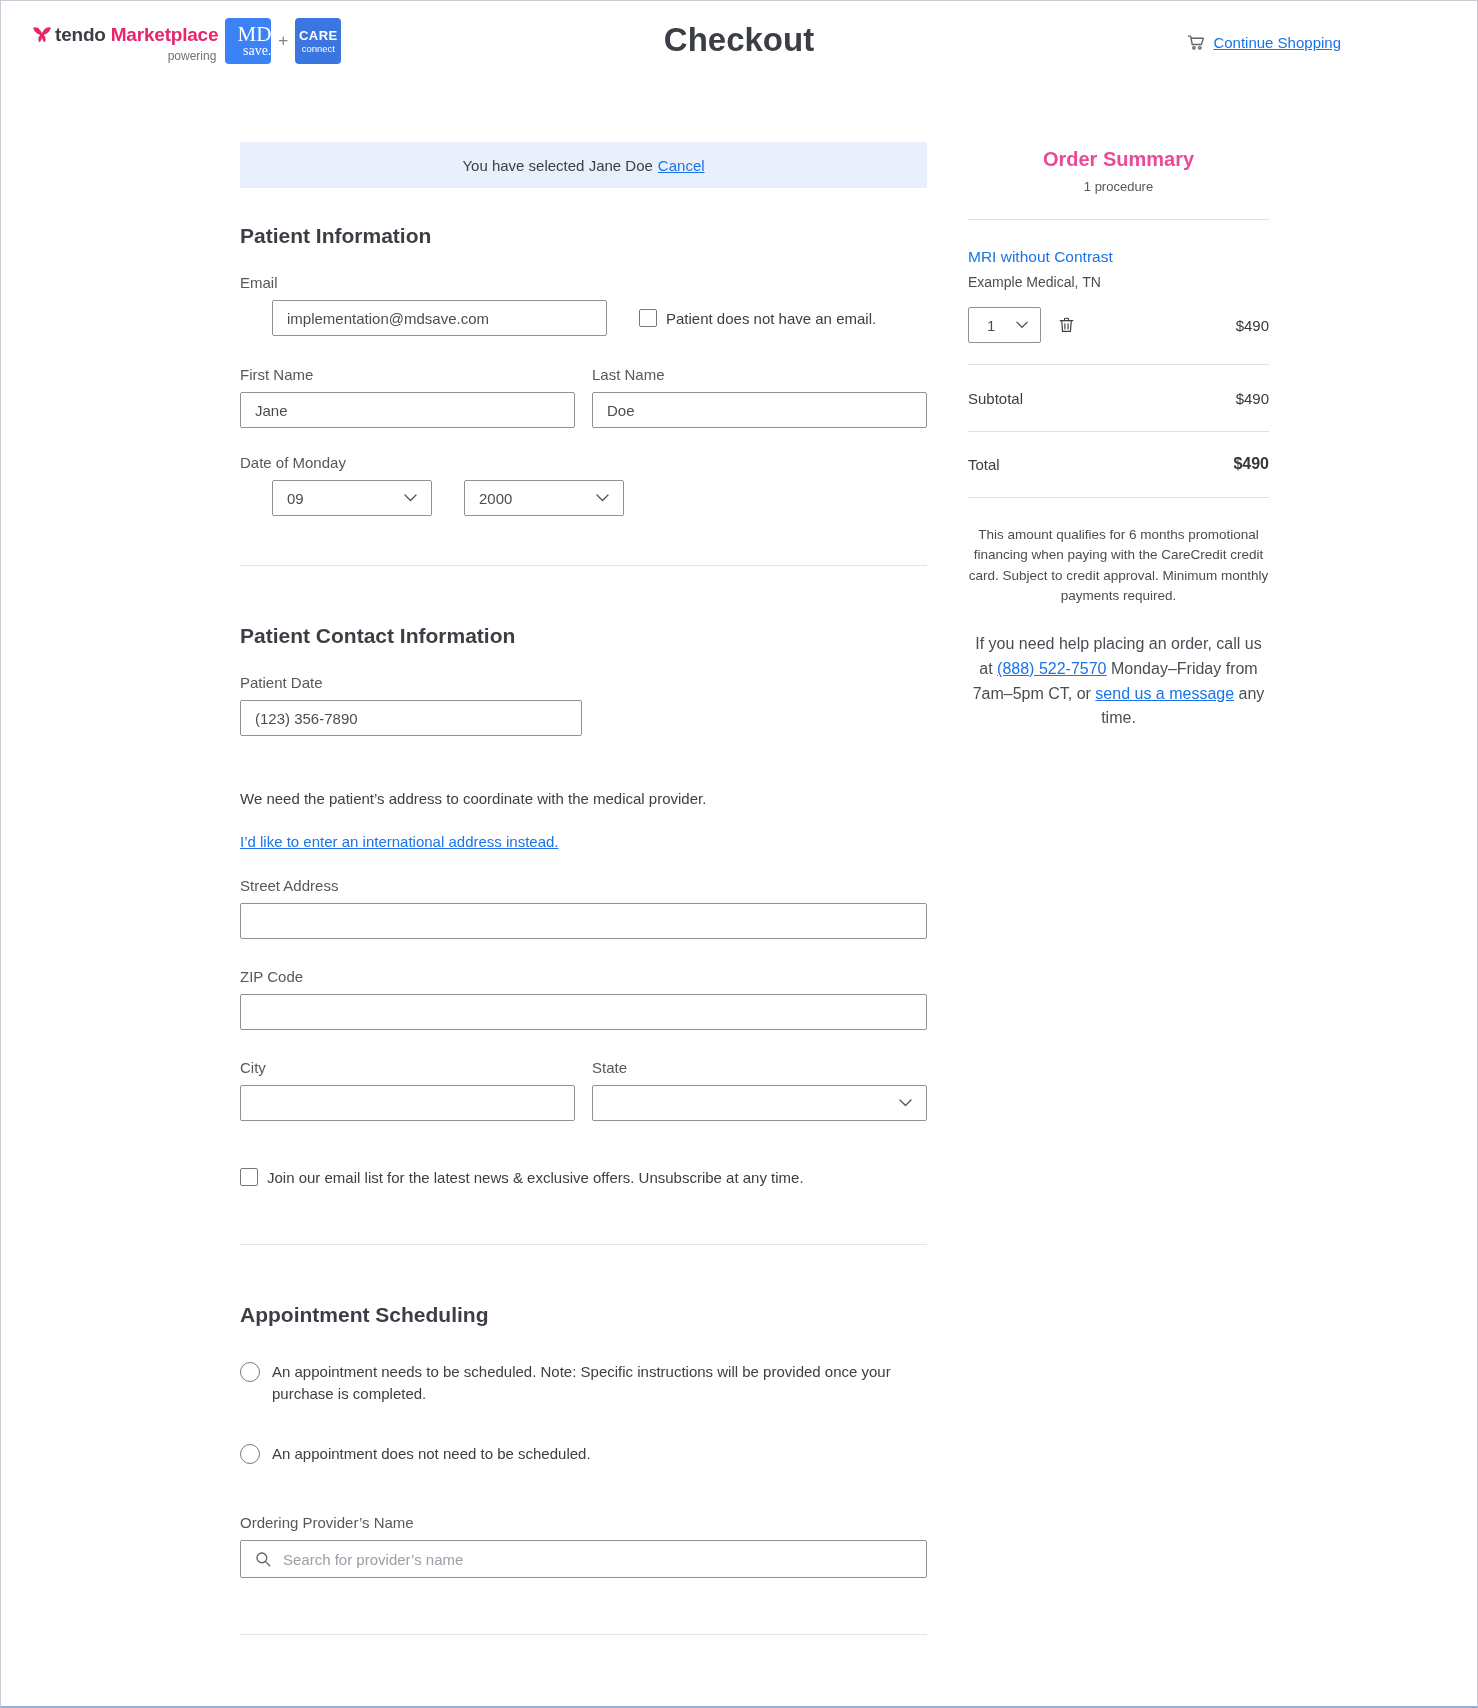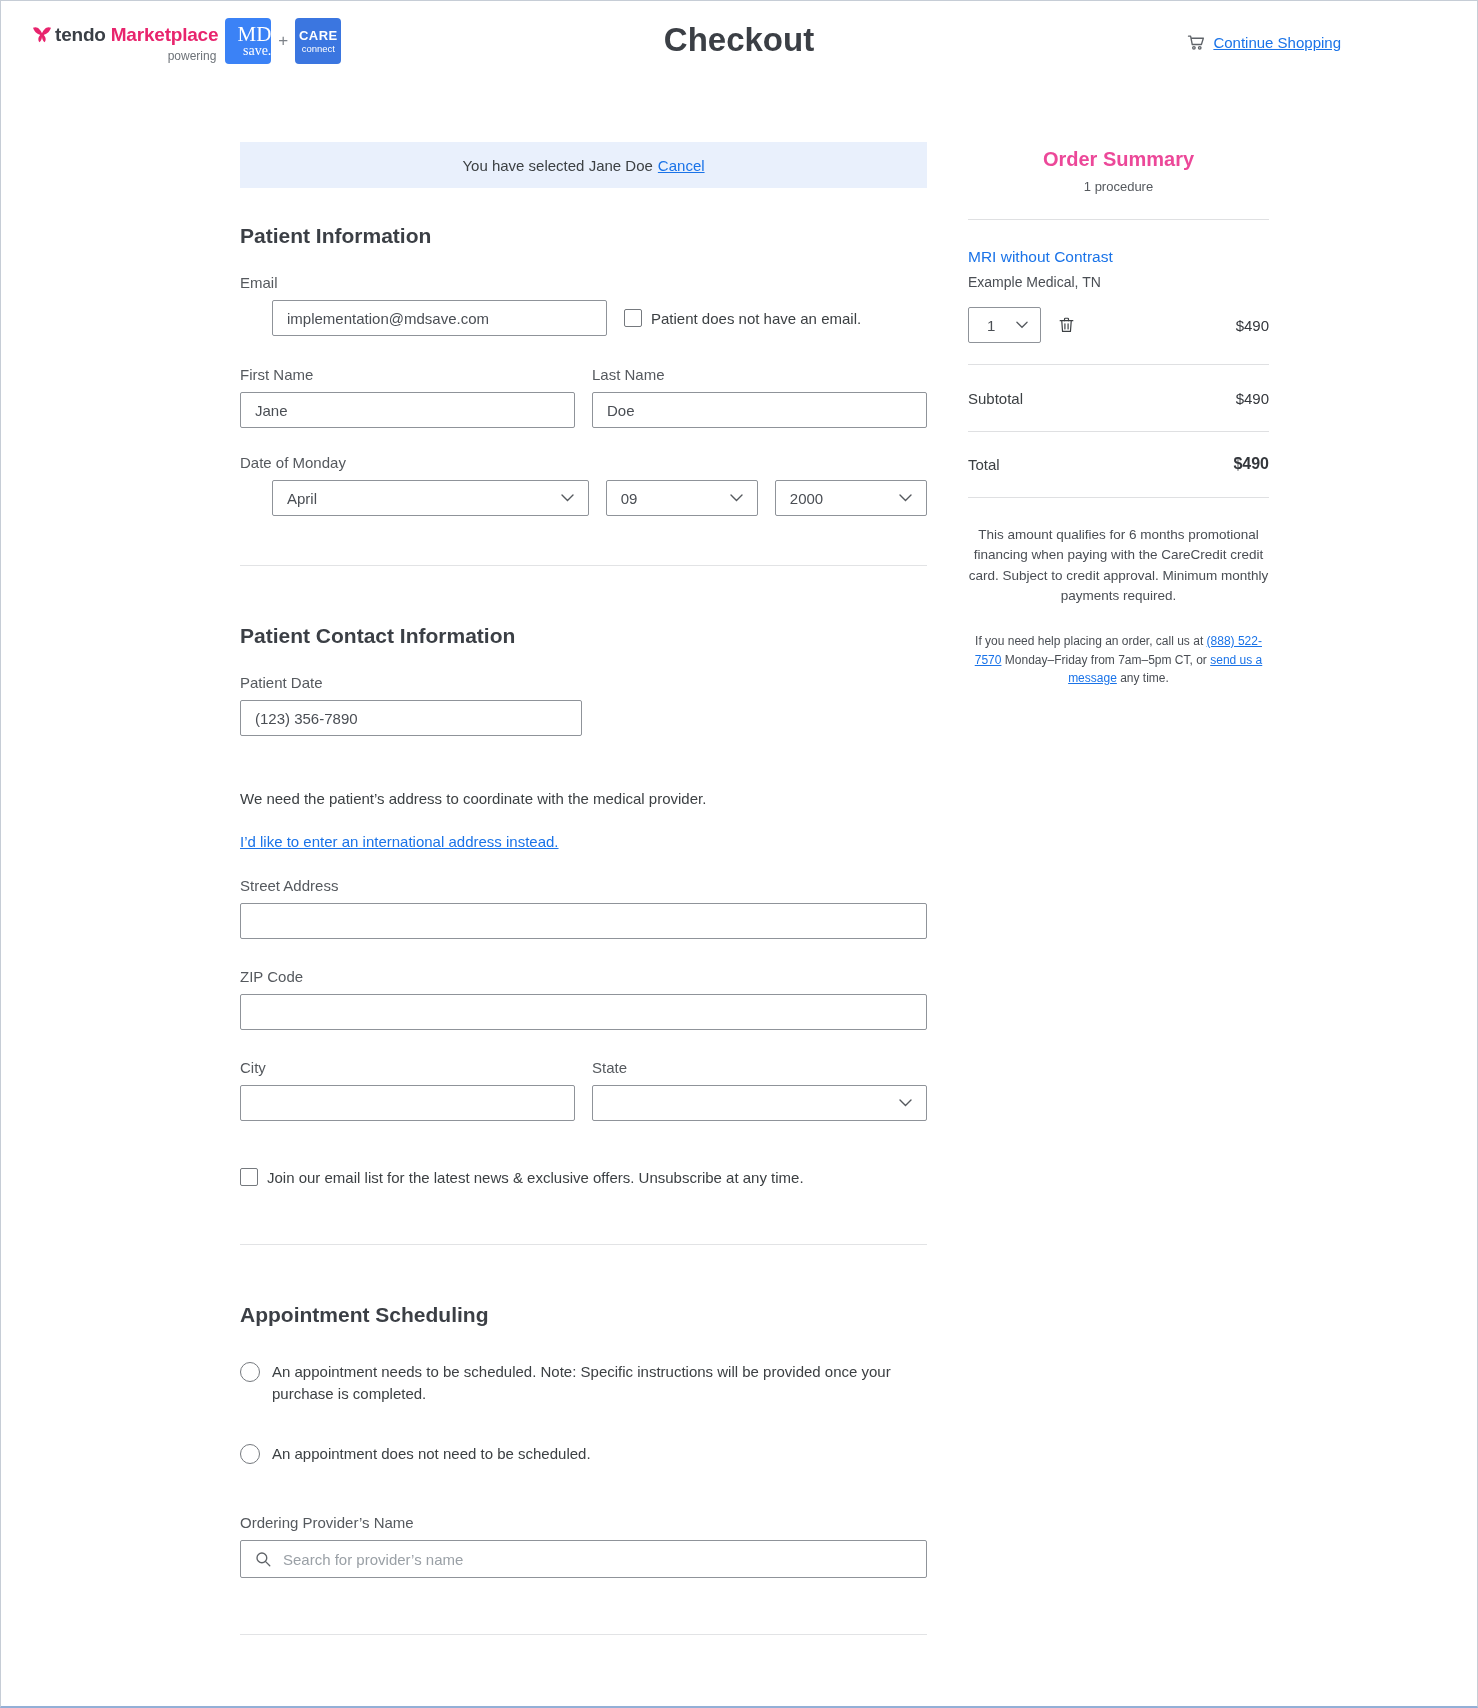--- a/index.html
+++ b/index.html
@@ -38,21 +38,21 @@
   h2.section-heading { font-size:21px; font-weight:700; color:#3b3f45; }
   .pi-heading { margin-top:36px; }
   .field-label { font-size:15px; color:#55595e; }
   .text-input, .select {
     height:36px; border:1px solid #8f9399; border-radius:2px; background:#fff;
     font-family:inherit; font-size:15px; color:#4a4e54; padding:0 14px; width:100%;
   }
   .text-input::placeholder { color:#9aa0a6; }
   .select { display:flex; align-items:center; justify-content:space-between; cursor:pointer; }
   .w-half { width:335px; }
-  .row { display:flex; gap:17px;padding-left:32px; }
+  .row { display:flex; gap:32px;padding-left:32px; }
   .cols { display:flex; gap:17px; }
   .col-half { width:335px; }
   .check-row { display:flex; align-items:center; gap:9px; }
   .checkbox { width:18px; height:18px; border:1px solid #75797e; border-radius:2px; background:#fff; flex:none; cursor:pointer; }
   .check-label { font-size:15px; color:#3c4043; }
   .divider { border:none; border-top:1px solid #e2e3e5; height:0; }
   .radio-row { display:flex; align-items:flex-start; gap:12px; }
   .radio { width:20px; height:20px; border:1px solid #75797e; border-radius:50%; background:#fff; flex:none; cursor:pointer; margin-top:1px; }
   .radio-label { font-size:15px; color:#3c4043; line-height:1.45; max-width:655px; }
   .note-text { font-size:15px; color:#3c4043; }
@@ -70,21 +70,21 @@
   .qty-select { width:73px; height:36px; border:1px solid #8f9399; border-radius:2px; display:flex; align-items:center; justify-content:space-between; padding:0 12px 0 18px; font-size:15px; color:#4a4e54; cursor:pointer; background:#fff; }
   .trash-btn { margin-left:16px; color:#3c4043; cursor:pointer; display:flex; }
   .item-price { margin-left:auto; font-size:15px; color:#34373c; }
   .total-row { display:flex; justify-content:space-between; align-items:center; }
   .sub-row { padding:25px 0 24px; }
   .tot-row { padding:23px 0 24px; }
   .total-label { font-size:15px; color:#3c4043; }
   .total-value { font-size:15px; color:#34373c; }
   .grand-value { font-weight:700; font-size:16px; }
   .fin-note { font-size:13.5px; color:#4a4e54; text-align:center; line-height:1.5; margin-top:27px; }
-  .help-note { font-size:12px; color:#4a4e54; text-align:center; line-height:1.55; margin-top:26px; }
+  .help-note { font-size:16px; color:#4a4e54; text-align:center; line-height:1.55; margin-top:26px; }
   svg { display:block; }
 </style>
 </head>
 <body>
 
 <div class="page">
 
   <div class="header">
     <div class="brand">
       <span style="margin-top:8px; margin-right:2px;">
@@ -150,28 +150,20 @@
           <input class="text-input" style="margin-top: 9px;" type="text" value="Jane">
         </div>
         <div class="col-half">
           <div class="field-label">Last Name</div>
           <input class="text-input" style="margin-top: 9px;" type="text" value="Doe">
         </div>
       </div>
 
       <div class="field-label" style="margin-top:26px;">Date of Monday</div>
       <div class="row" style="margin-top:9px;">
-        <div class="select" style="width:335px;">
-          <span>April</span>
-          <span>
-              <svg width="13" height="8" viewBox="0 0 13 8" fill="none" stroke="#55595e" stroke-width="1.4" stroke-linecap="round">
-                <path d="M1 1l5.5 5.5L12 1"></path>
-              </svg>
-            </span>
-        </div>
         <div class="select" style="width:160px;">
           <span>09</span>
           <span>
               <svg width="13" height="8" viewBox="0 0 13 8" fill="none" stroke="#55595e" stroke-width="1.4" stroke-linecap="round">
                 <path d="M1 1l5.5 5.5L12 1"></path>
               </svg>
             </span>
         </div>
         <div class="select" style="width:160px;">
           <span>2000</span>

